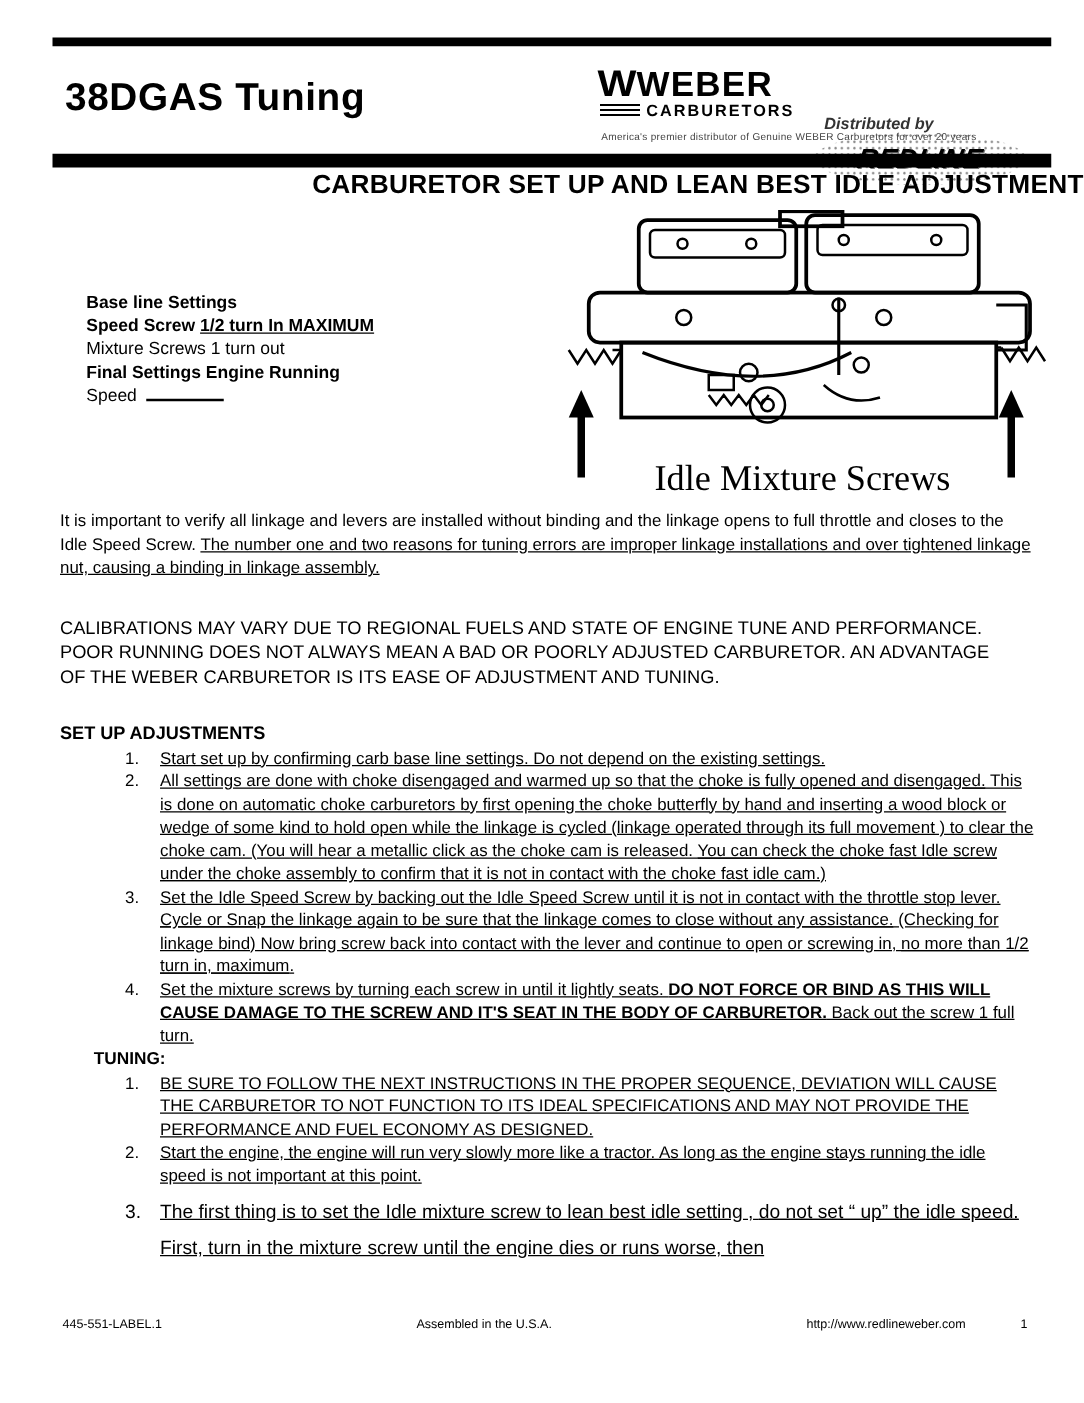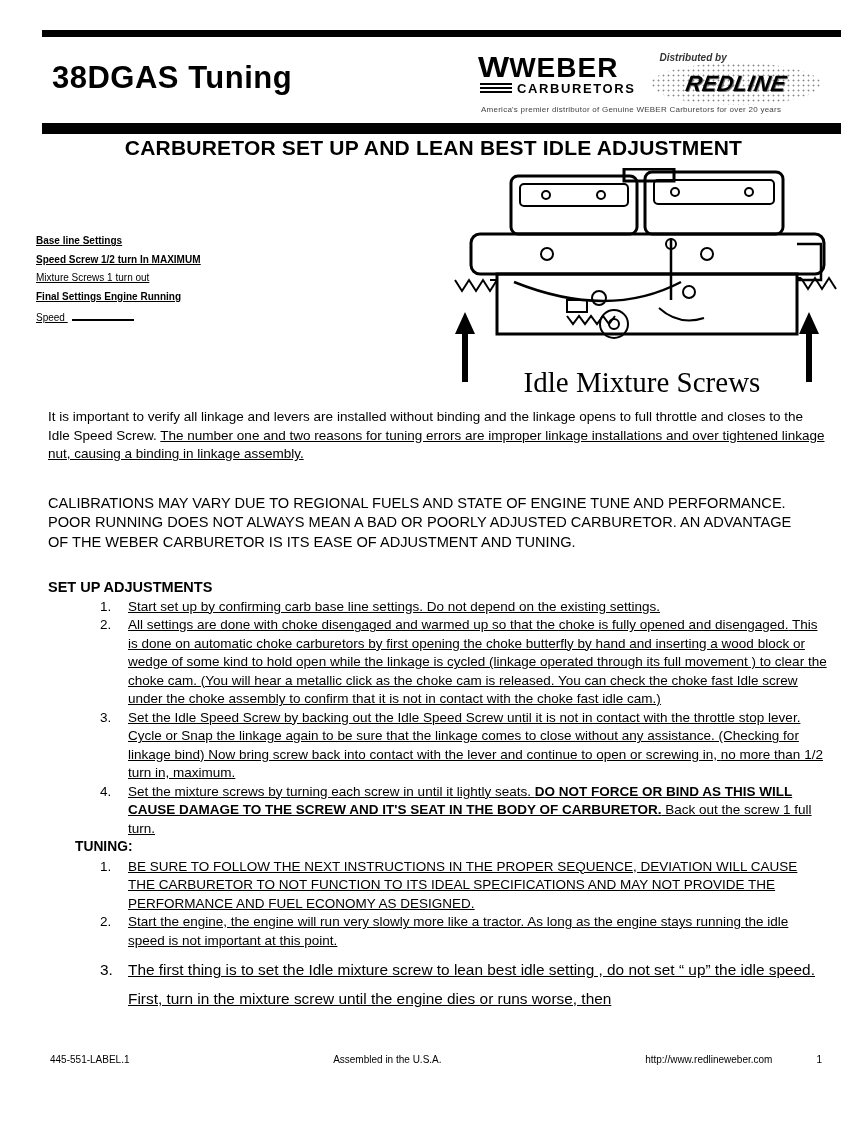--- a/index.html
+++ b/index.html
@@ -15,34 +15,34 @@
   .logos{position:absolute;left:478px;top:54px;display:flex;align-items:flex-start;}
   .weber{display:flex;flex-direction:column;}
   .weber-row1{display:flex;align-items:flex-end;gap:2px;}
   .weber-w{font-size:33px;font-weight:900;line-height:.78;letter-spacing:-2px;transform:scaleY(.9);}
   .weber-name{font-size:28px;font-weight:900;line-height:.82;letter-spacing:1px;}
   .weber-row2{display:flex;align-items:center;gap:5px;margin-top:1px;padding-left:2px;}
   .weber-stripes{display:inline-block;width:32px;height:10px;
      background:repeating-linear-gradient(#000 0 2px,#fff 2px 4px);}
   .weber-sub{font-size:13px;font-weight:900;letter-spacing:1.6px;}
   .redline-wrap{margin-left:16px;margin-top:-2px;}
-  .distributed{font-size:10px;font-weight:bold;font-style:italic;color:#333;margin-left:8px;}
+  .distributed{font-size:13px;font-weight:bold;font-style:italic;color:#333;margin-left:8px;margin-top:39px;}
   .redline-oval{width:170px;height:42px;border-radius:50%;display:flex;align-items:center;
      justify-content:center;
      background-image:radial-gradient(#8a8a8a 26%,rgba(255,255,255,0) 30%);
      background-size:5px 5px;}
   .redline-text{font-size:22px;font-weight:900;font-style:italic;letter-spacing:.5px;
      transform:skewX(-10deg);text-shadow:1px 1px 0 #777;}
   .tagline{position:absolute;left:481px;top:105px;font-size:8px;color:#444;letter-spacing:.25px;
      width:330px;}
 
-  .doc-heading{position:absolute;left:0;right:0;top:136px;margin:0;text-align:center;
+  .doc-heading{position:absolute;left:0;right:0;top:136px;margin:0;text-align:right;
      font-size:21px;font-weight:bold;letter-spacing:.2px;}
 
-  .settings{position:absolute;left:36px;top:232px;font-size:10px;line-height:18.5px;width:360px;text-decoration:underline;}
+  .settings{position:absolute;left:69px;top:232px;font-size:14px;line-height:18.5px;width:360px;}
   .settings .li{display:block;}
   .blank{display:inline-block;width:62px;height:13px;border-bottom:2px solid #000;margin-left:4px;}
 
   .carb-fig{position:absolute;left:448px;top:168px;width:402px;margin:0;}
 
   .content{position:absolute;left:48px;top:408px;width:779px;font-size:13.5px;line-height:18.5px;}
   .para{margin:0 0 30px;}
   .para.caps{font-size:14.6px;line-height:19.5px;margin:0 0 26px;width:745px;}
   .sec-heading{margin:0 0 1px;font-size:14.5px;font-weight:bold;}
   .tuning-heading{margin:0 0 1px 27px;font-size:13.8px;font-weight:bold;}

